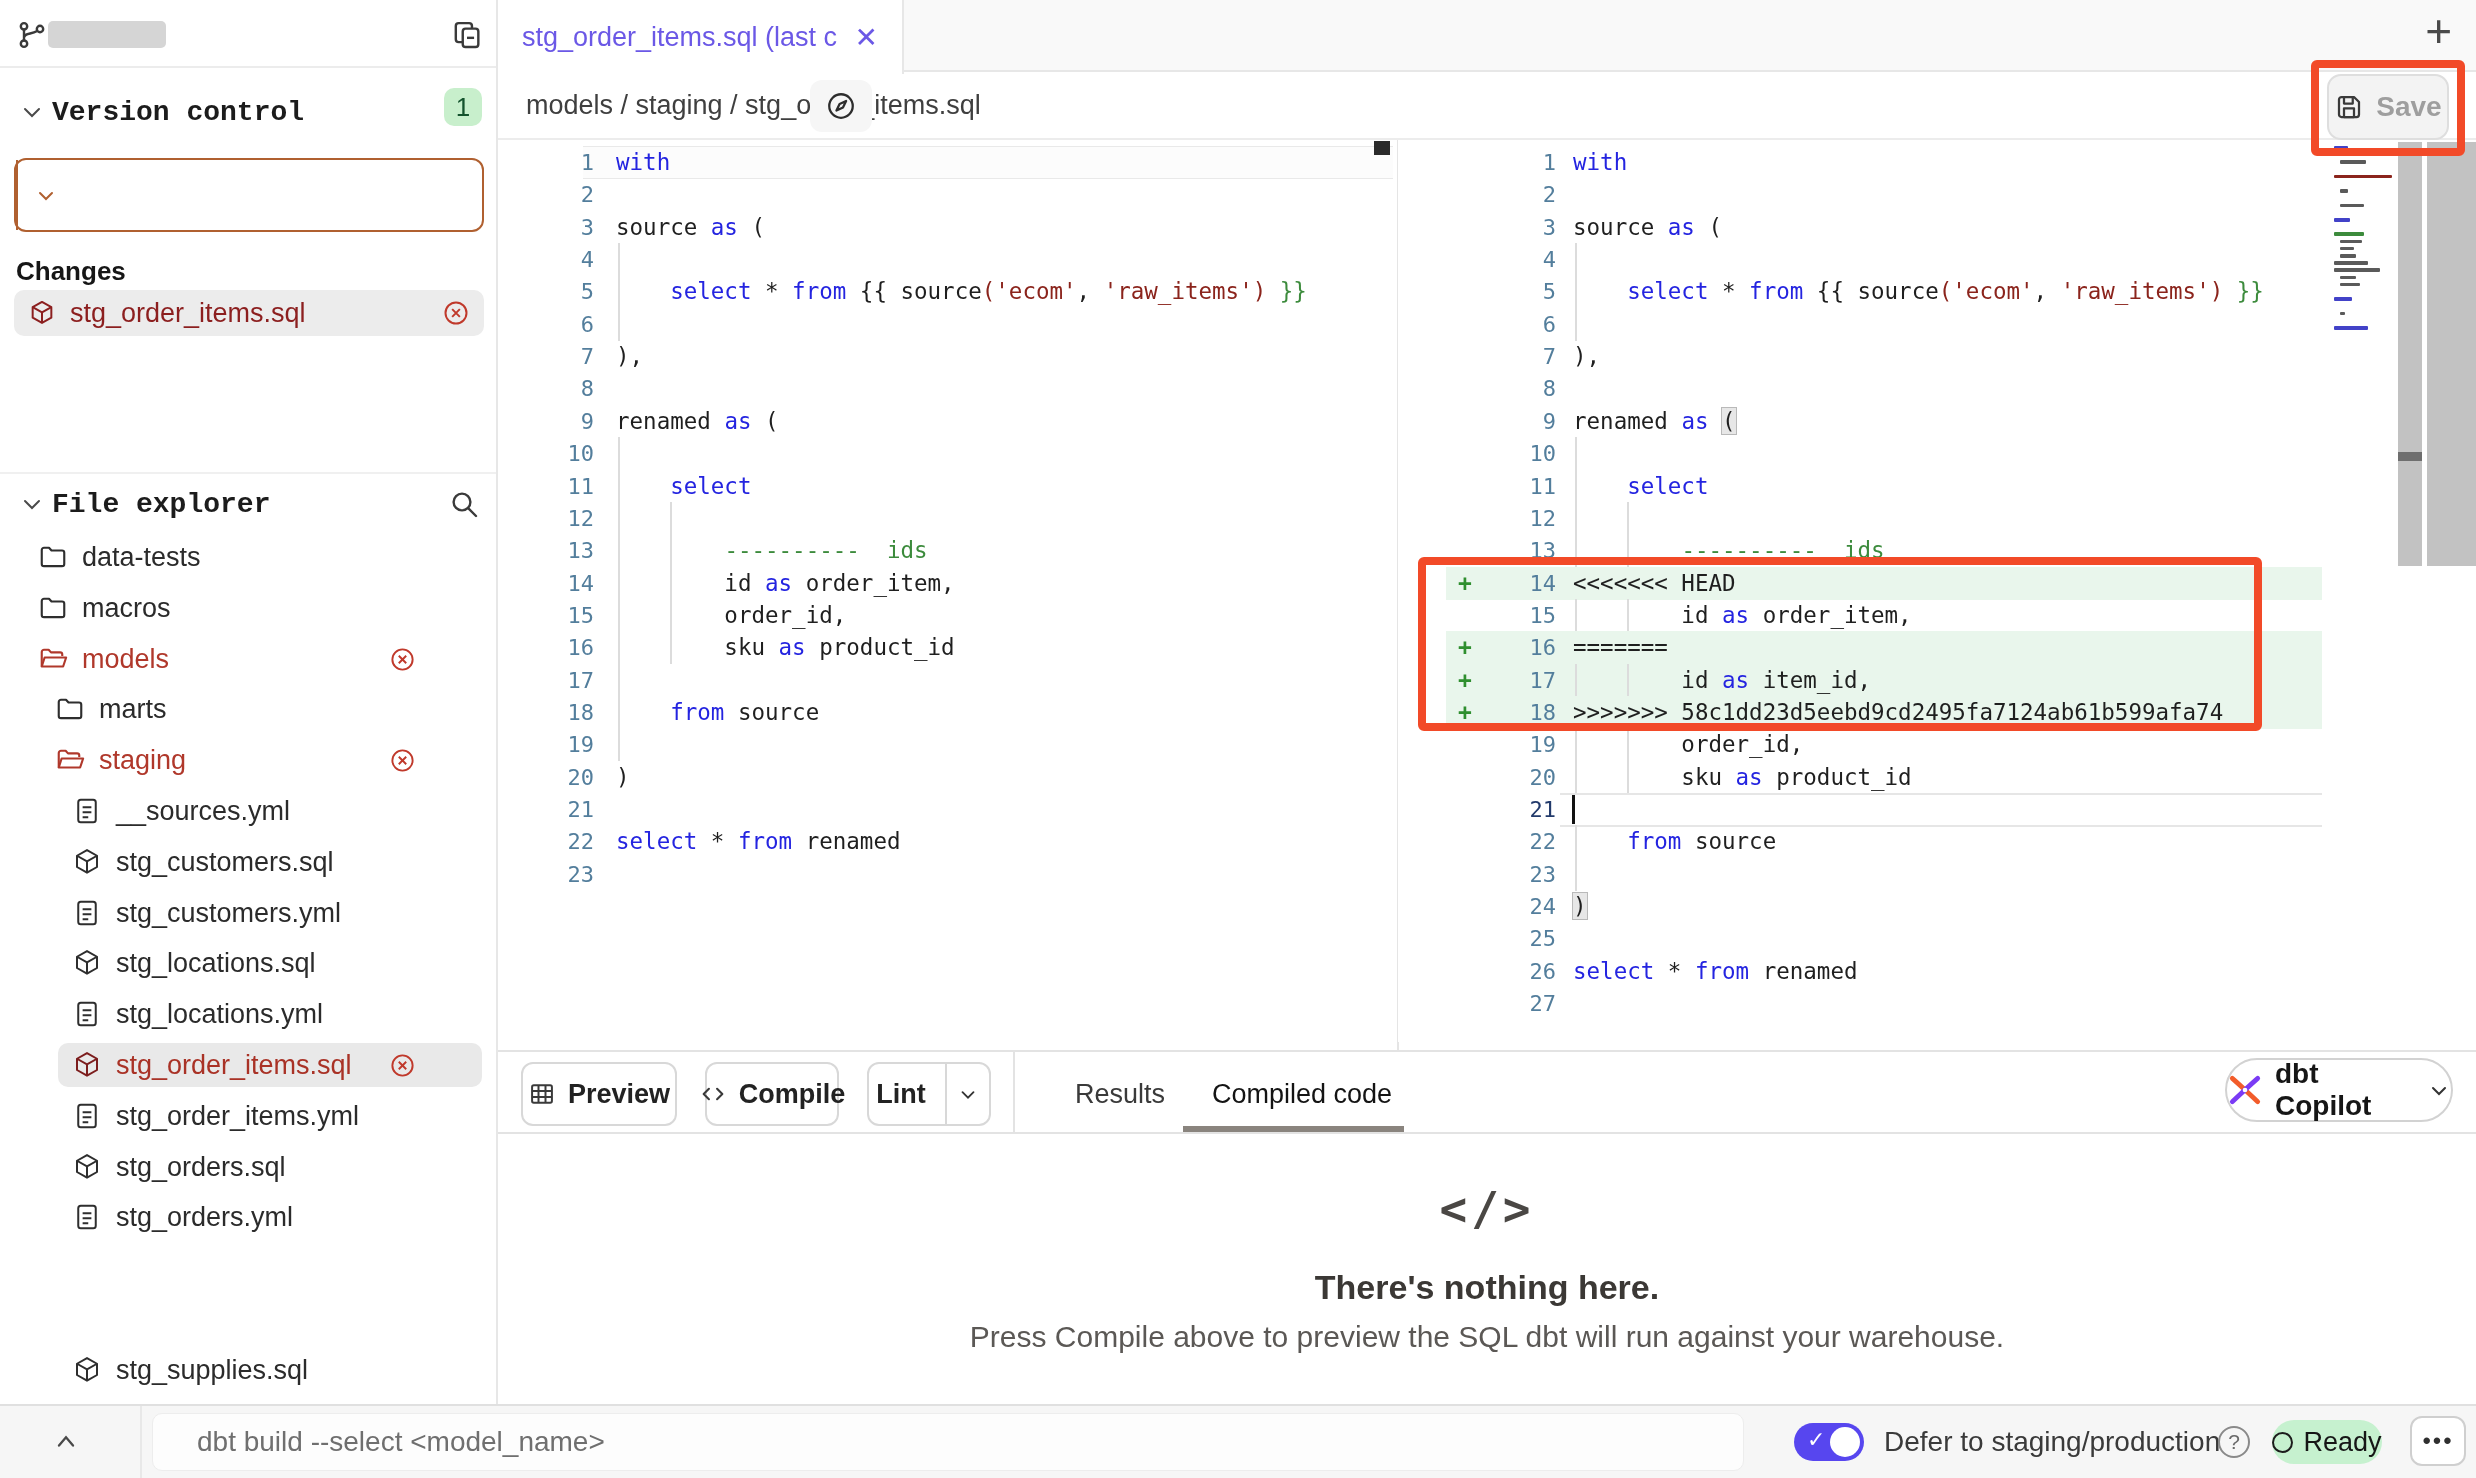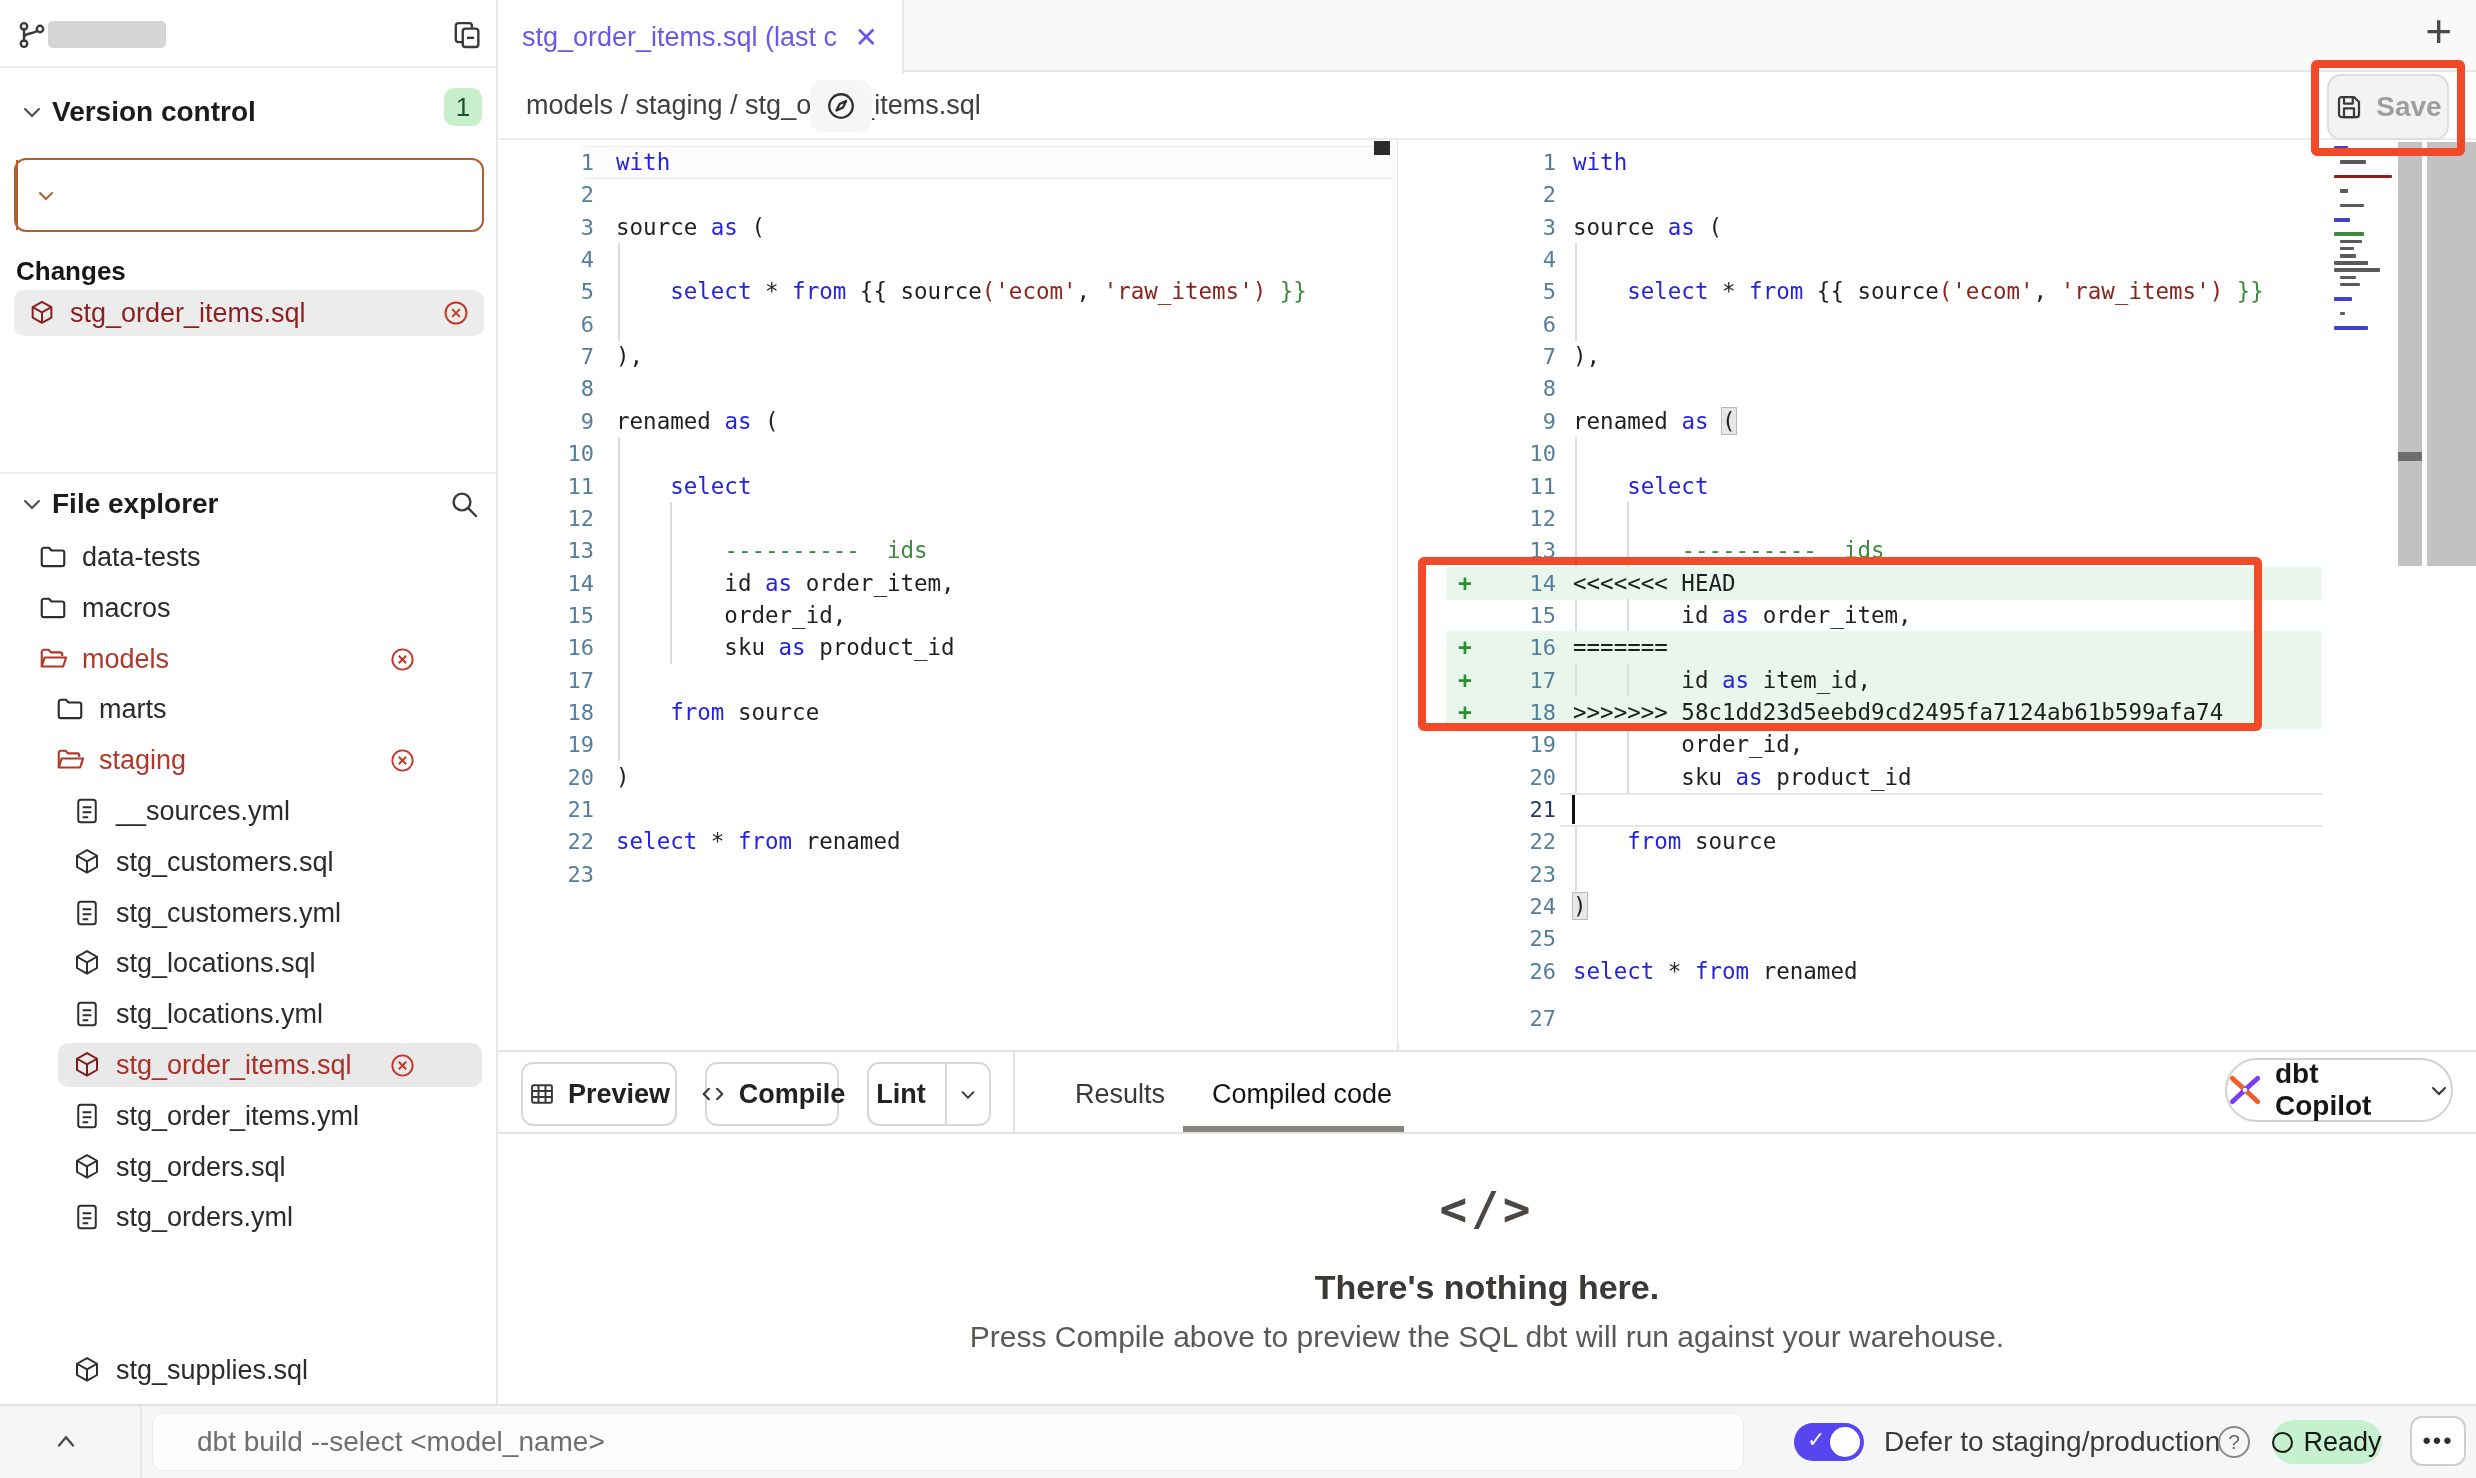--- a/index.html
+++ b/index.html
@@ -14,21 +14,21 @@
   #sidebar { left:0; top:0; width:498px; height:1404px; border-right:2px solid #e7e7e7; background:#fff; }
   .sb-top { position:absolute; left:0; top:0; width:100%; height:68px; border-bottom:2px solid #ececec; }
   .redacted { position:absolute; left:48px; top:21px; width:118px; height:27px; background:#d5d5d5; border-radius:5px; }
   .icon { display:inline-flex; align-items:center; justify-content:center; color:#3a3a3a; }
   .icon svg { display:block; }
   .vc-row { position:absolute; left:0; top:80px; width:100%; height:64px; }
   .sec-title { font-size:28px; font-weight:700; color:#1c1c1c; }
   .badge { position:absolute; right:14px; top:8px; width:38px; height:38px; background:#c8efcc; color:#14532d;
     border-radius:10px; font-size:26px; display:flex; align-items:center; justify-content:center; }
   .chev { position:absolute; left:20px; top:50%; transform:translateY(-50%); color:#4a4a4a; }
-  .vc-title { position:absolute; left:52px; top:50%; transform:translateY(-50%); }
+  .vc-title { position:absolute; left:52px; top:50%; transform:translateY(-50%);font-family:Liberation Mono, monospace; }
   #commit-btn { left:14px; top:158px; width:470px; height:74px; border:2px solid #b06030; border-radius:12px;
     background:#fff; display:flex; align-items:stretch; cursor:pointer; }
   .commit-main { flex:1; display:flex; align-items:center; justify-content:center; gap:16px; color:#b06030;
     font-size:28px; font-weight:500; }
   .commit-caret { width:58px; border-left:2px solid #b06030; display:flex; align-items:center; justify-content:center; color:#b06030; }
   .changes-label { position:absolute; left:16px; top:256px; font-size:26px; font-weight:700; color:#161616; }
   #change-row { left:14px; top:290px; width:470px; height:46px; background:#ececec; border-radius:10px;
     display:flex; align-items:center; padding:0 14px; gap:14px; }
   .mono-red { color:#8c1f1f; }
   .change-name { font-size:27px; font-weight:500; color:#8c1f1f; flex:1; }
@@ -622,21 +622,21 @@
       </div>
       <div class="code-row" style="top: 782.4px;">
         <span class="lnum" style="left: 0px; width: 158px;">25</span>
         <span class="code-text" style="left: 175px;"></span>
       </div>
       <div class="code-row" style="top: 814.75px;">
         <span class="lnum" style="left: 0px; width: 158px;">26</span>
         <span class="code-text" style="left: 175px;"><span class="ck">select</span><span class="ct"> * </span><span class="ck">from</span><span class="ct"> renamed</span></span>
       </div>
       <div class="code-row" style="top: 847.1px;">
-        <span class="lnum" style="left: 0px; width: 158px; margin-top: 15px;">27</span>
+        <span class="lnum" style="left: 0px; width: 158px;">27</span>
         <span class="code-text" style="left: 175px;"></span>
       </div>
     </div>
 
   <div id="left-scroll-thumb" class="abs"></div>
   <div id="minimap" class="abs">
       <div class="mm-row mm-b" style="top: 0px; left: 2px; width: 14px;"></div>
       <div class="mm-row mm-d" style="top: 14.4px; left: 8px; width: 26px;"></div>
       <div class="mm-row mm-r" style="top: 28.8px; left: 2px; width: 58px;"></div>
       <div class="mm-row mm-d" style="top: 43.2px; left: 8px; width: 8px;"></div>

